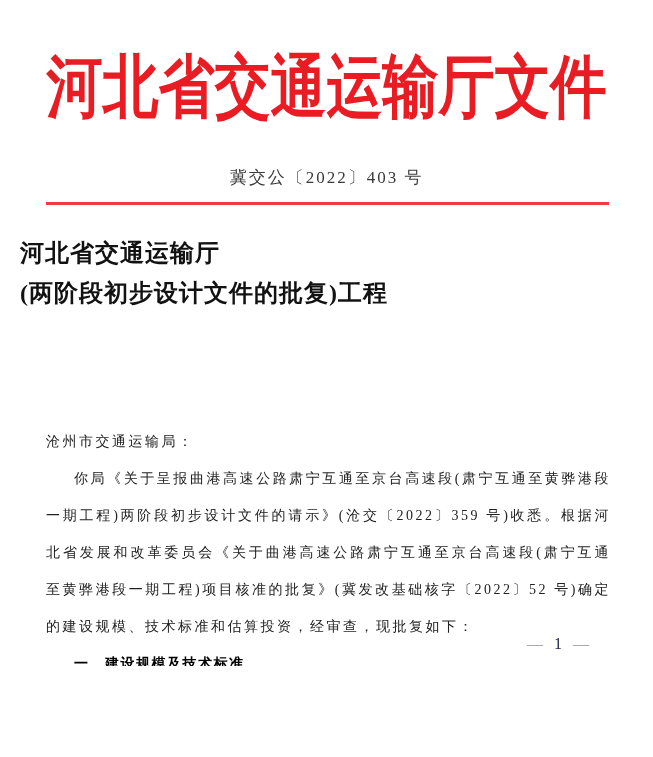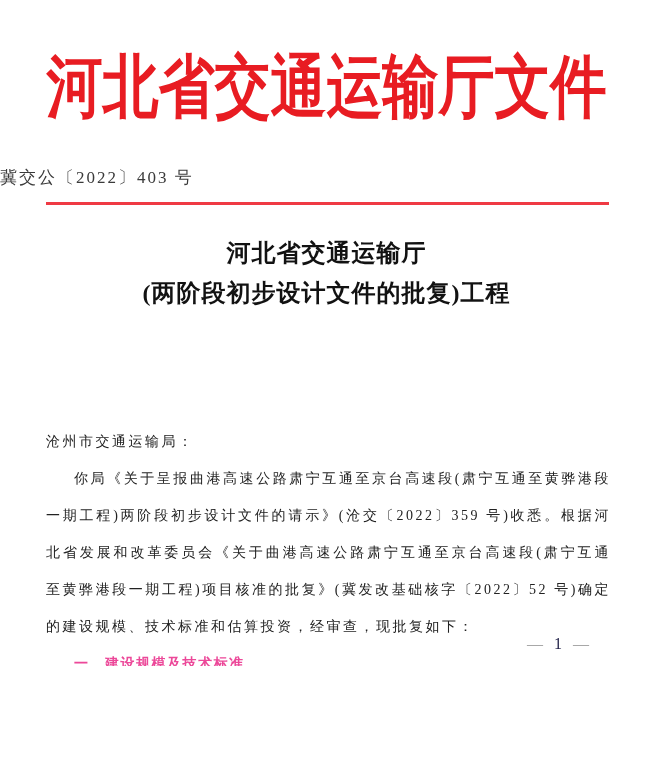--- a/index.html
+++ b/index.html
@@ -29,41 +29,41 @@
     white-space: nowrap;
     transform: scaleY(1.22);
     transform-origin: center top;
   }
   
   .doc-number {
     position: absolute;
     top: 166px;
     left: 0;
     right: 0;
-    text-align: left;
+    text-align: center;
     font-size: 17px;
     letter-spacing: 2px;
     color: #3a3a3a;
   }
   
   .red-line {
     position: absolute;
     top: 202px;
     left: 46px;
     right: 44px;
     height: 3px;
     background: #ef3a44;
   }
   
   .doc-title {
     position: absolute;
     top: 233px;
     left: 20px;
     right: 20px;
-    text-align: center;
+    text-align: left;
     font-weight: bold;
     font-size: 24px;
     line-height: 40px;
     letter-spacing: 1px;
     color: #121212;
   }
   
   .body-block {
     position: absolute;
     top: 423px;
@@ -79,21 +79,21 @@
     text-indent: 0;
   }
   .paragraph {
     text-indent: 2em;
   }
   .section-heading {
     text-indent: 2em;
     font-weight: bold;
     font-family: "Liberation Sans", sans-serif;
     letter-spacing: 1.5px;
-    color: #ec4899;
+    color: #000000;
   }
   
   .footer {
     position: absolute;
     bottom: 13px;
     right: 64px;
     font-size: 16px;
     white-space: nowrap;
   }
   .footer .dash {

